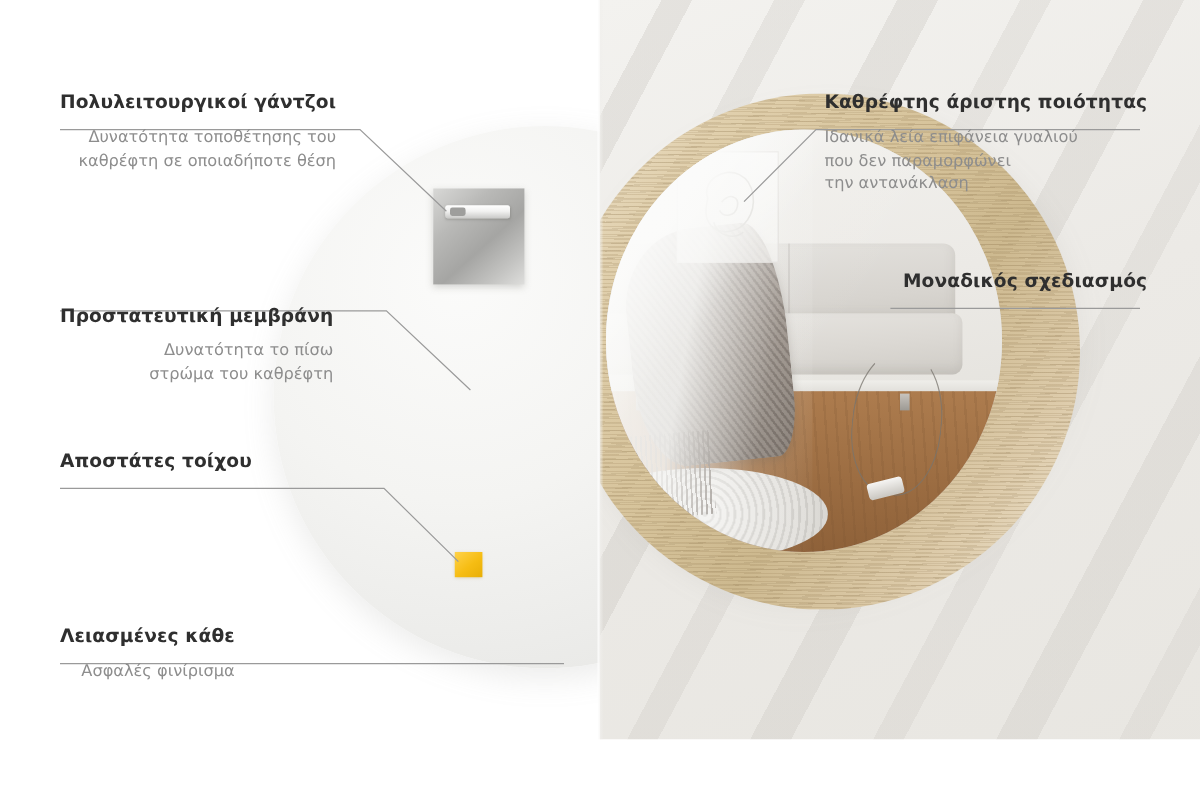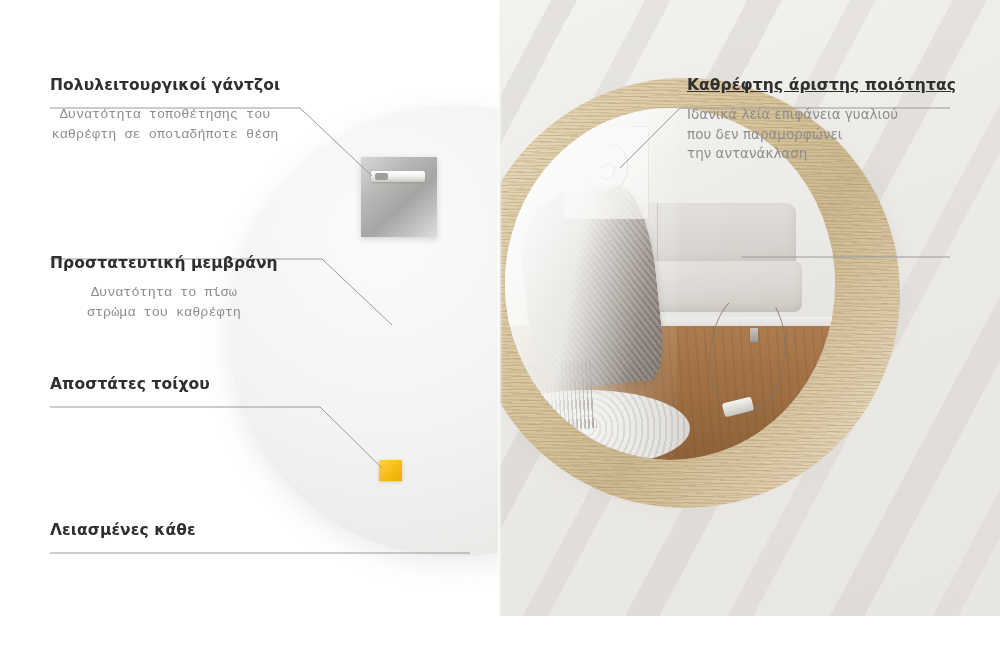--- a/index.html
+++ b/index.html
@@ -153,23 +153,23 @@
 
   
   .label{position:absolute;}
   .label h3{
     margin:0 0 11px 0;font-size:15.5px;font-weight:700;color:#2f2f2f;letter-spacing:.1px;
     white-space:nowrap;
   }
   .label p{margin:0;font-size:13.5px;line-height:1.45;color:#8d8d8d;font-weight:400;}
   .label.left{left:50px;}
   .label.left h3{text-align:left;}
-  .label.left p{text-align:center;font-family:Liberation Mono, monospace;}
+  .label.left p{text-align:right;}
   .label.right{right:44px;text-align:right;}
-  .label.right h3{text-align:left;text-decoration:underline;}
+  .label.right h3{text-align:left;}
   .label.right p{text-align:left;}
   .l1{top:76px;}
   .l2{top:227px;margin-top:27px;}
   .l3{top:375px;}
   .l4{top:521px;}
   .r1{top:76px;}
   .r2{top:225px;}
 </style>
 </head>
 <body>
@@ -251,27 +251,31 @@
       <span>στρώμα του καθρέφτη</span>
     </p>
   </div>
 
   <div class="label left l3">
     <h3>Αποστάτες τοίχου</h3>
   </div>
 
   <div class="label left l4">
     <h3>Λειασμένες κάθε</h3>
+    <p>
+      <span>Ασφαλές φινίρισμα</span>
+    </p>
   </div>
 
   <div class="label right r1">
     <h3>Καθρέφτης άριστης ποιότητας</h3>
     <p>
       <span>Ιδανικά λεία επιφάνεια γυαλιού</span><br>
       <span>που δεν παραμορφώνει</span><br>
       <span>την αντανάκλαση</span>
     </p>
   </div>
 
   <div class="label right r2">
+    <h3>Μοναδικός σχεδιασμός</h3>
   </div>
 
 </div>
 
 </body></html>

